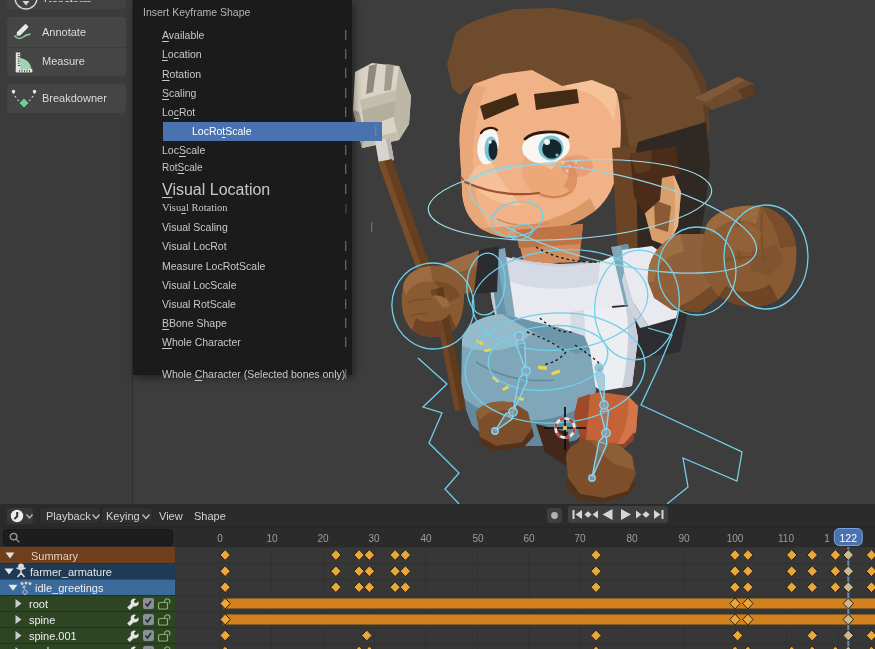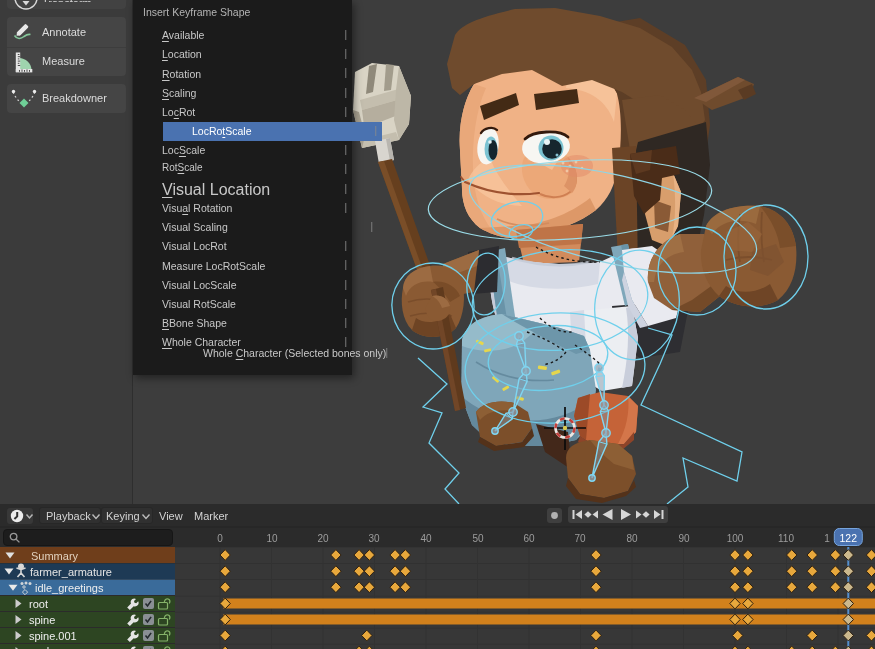--- a/index.html
+++ b/index.html
@@ -273,21 +273,21 @@
       <span style="position:absolute;right:5px;top:3px;font-size:10px;color:#8a8a8a">|</span>
     </div>
     <div style="position:absolute;left:0;top:160.4px;width:219px;height:19.2px;">
       <span style="position:absolute;left:29px;top:2px;font-size:10px;white-space:nowrap;color:#c8c8c8">Rot<u style="text-underline-offset:2px">S</u>cale</span>
       <span style="position:absolute;right:5px;top:3px;font-size:10px;color:#8a8a8a">|</span>
     </div>
     <div style="position:absolute;left:0;top:179.6px;width:219px;height:19.2px;">
       <span style="position:absolute;left:29px;top:1px;font-size:16px;white-space:nowrap;color:#c8c8c8"><u style="text-underline-offset:2px">V</u>isual Location</span>
       <span style="position:absolute;right:5px;top:3px;font-size:10px;color:#8a8a8a">|</span>
     </div>
-    <div style="position:absolute;left:0;top:198.8px;width:219px;height:19.2px;">
+    <div style="position:absolute;left:0;top:198.8px;width:219px;height:19.2px;font-family:Liberation Serif, serif;">
       <span style="position:absolute;left:29px;top:3.2px;font-size:10.5px;white-space:nowrap;color:#c8c8c8">Visu<u style="text-underline-offset:2px">a</u>l Rotation</span>
       <span style="position:absolute;right:5px;top:3px;font-size:10px;color:#8a8a8a">|</span>
     </div>
     <div style="position:absolute;left:0;top:218.0px;width:245px;height:19.2px;">
       <span style="position:absolute;left:29px;top:3.2px;font-size:10.5px;white-space:nowrap;color:#c8c8c8">Visual Scaling</span>
       <span style="position:absolute;right:5px;top:3px;font-size:10px;color:#8a8a8a">|</span>
     </div>
     <div style="position:absolute;left:0;top:237.2px;width:219px;height:19.2px;">
       <span style="position:absolute;left:29px;top:3.2px;font-size:10.5px;white-space:nowrap;color:#c8c8c8">Visual LocRot</span>
       <span style="position:absolute;right:5px;top:3px;font-size:10px;color:#8a8a8a">|</span>
@@ -305,21 +305,21 @@
       <span style="position:absolute;right:5px;top:3px;font-size:10px;color:#8a8a8a">|</span>
     </div>
     <div style="position:absolute;left:0;top:314.0px;width:219px;height:19.2px;">
       <span style="position:absolute;left:29px;top:3.2px;font-size:10.5px;white-space:nowrap;color:#c8c8c8"><u style="text-underline-offset:2px">B</u>Bone Shape</span>
       <span style="position:absolute;right:5px;top:3px;font-size:10px;color:#8a8a8a">|</span>
     </div>
     <div style="position:absolute;left:0;top:333.2px;width:219px;height:19.2px;text-decoration:underline;">
       <span style="position:absolute;left:29px;top:3.2px;font-size:10.5px;white-space:nowrap;color:#c8c8c8"><u style="text-underline-offset:2px">W</u>hole Character</span>
       <span style="position:absolute;right:5px;top:3px;font-size:10px;color:#8a8a8a">|</span>
     </div>
-    <div style="position:absolute;left:0;top:344px;width:219px;height:19.2px;margin-left:41px;">
+    <div style="position:absolute;left:0;top:365px;width:219px;height:19.2px;">
       <span style="position:absolute;left:29px;top:3.2px;font-size:10.5px;white-space:nowrap;color:#c8c8c8">Whole <u style="text-underline-offset:2px">C</u>haracter (Selected bones only)</span>
       <span style="position:absolute;right:5px;top:3px;font-size:10px;color:#8a8a8a">|</span>
     </div>
 </div>
 
 <svg class="abs" style="left:0;top:504px" width="875" height="145" viewBox="0 0 875 145">
 <rect x="0" y="0" width="875" height="145" fill="#2b2b2b"></rect>
     <rect x="175" y="43" width="700" height="102" fill="#3a3a3a"></rect>
     <rect x="175" y="43" width="700" height="16" fill="#373737"></rect>
     <rect x="175" y="42.5" width="700" height="1" fill="#313131"></rect>
@@ -517,21 +517,21 @@
 <div class="abs" style="left:101px;top:507px;width:52px;height:17px;background:#303030;border:1px solid #272727;border-radius:3px"></div>
 <div class="abs hdrtxt" style="left:46px;top:510px">Playback</div>
 <svg class="abs" style="left:91px;top:513px" width="10" height="8" viewBox="0 0 10 8">
     <path d="M1.5,1.5 l3.5,4 l3.5,-4" fill="none" stroke="#bbb" stroke-width="1.4"></path>
   </svg>
 <div class="abs hdrtxt" style="left:106px;top:510px">Keying</div>
 <svg class="abs" style="left:141px;top:513px" width="10" height="8" viewBox="0 0 10 8">
     <path d="M1.5,1.5 l3.5,4 l3.5,-4" fill="none" stroke="#bbb" stroke-width="1.4"></path>
   </svg>
 <div class="abs hdrtxt" style="left:159px;top:510px">View</div>
-<div class="abs hdrtxt" style="left:194px;top:510px">Marker</div>
+<div class="abs hdrtxt" style="left:194px;top:510px">Shape</div>
 <div class="abs" style="left:547px;top:507px;width:15px;height:15px;background:#3f3f3f;border-radius:3px;margin-top:1px"></div>
 <svg class="abs" style="left:547px;top:508px" width="15" height="15" viewBox="0 0 15 15">
     <circle cx="7.5" cy="7.5" r="3.4" fill="#b2b2b2"></circle>
   </svg>
 <div class="abs" style="left:568px;top:506px;width:100px;height:17px;background:#3f3f3f;border-radius:3px"></div>
 <svg class="abs" style="left:568px;top:506px" width="100" height="17" viewBox="0 0 100 17" fill="#d6d6d6">
   <rect x="4.5" y="4" width="2" height="9"></rect>
   <path d="M14,4 L7.5,8.5 L14,13 Z"></path>
   <path d="M20,5.2 L23.6,8.5 L20,11.8 L16.4,8.5 Z"></path>
   <path d="M30,4.5 L24.5,8.5 L30,12.5 Z"></path>

